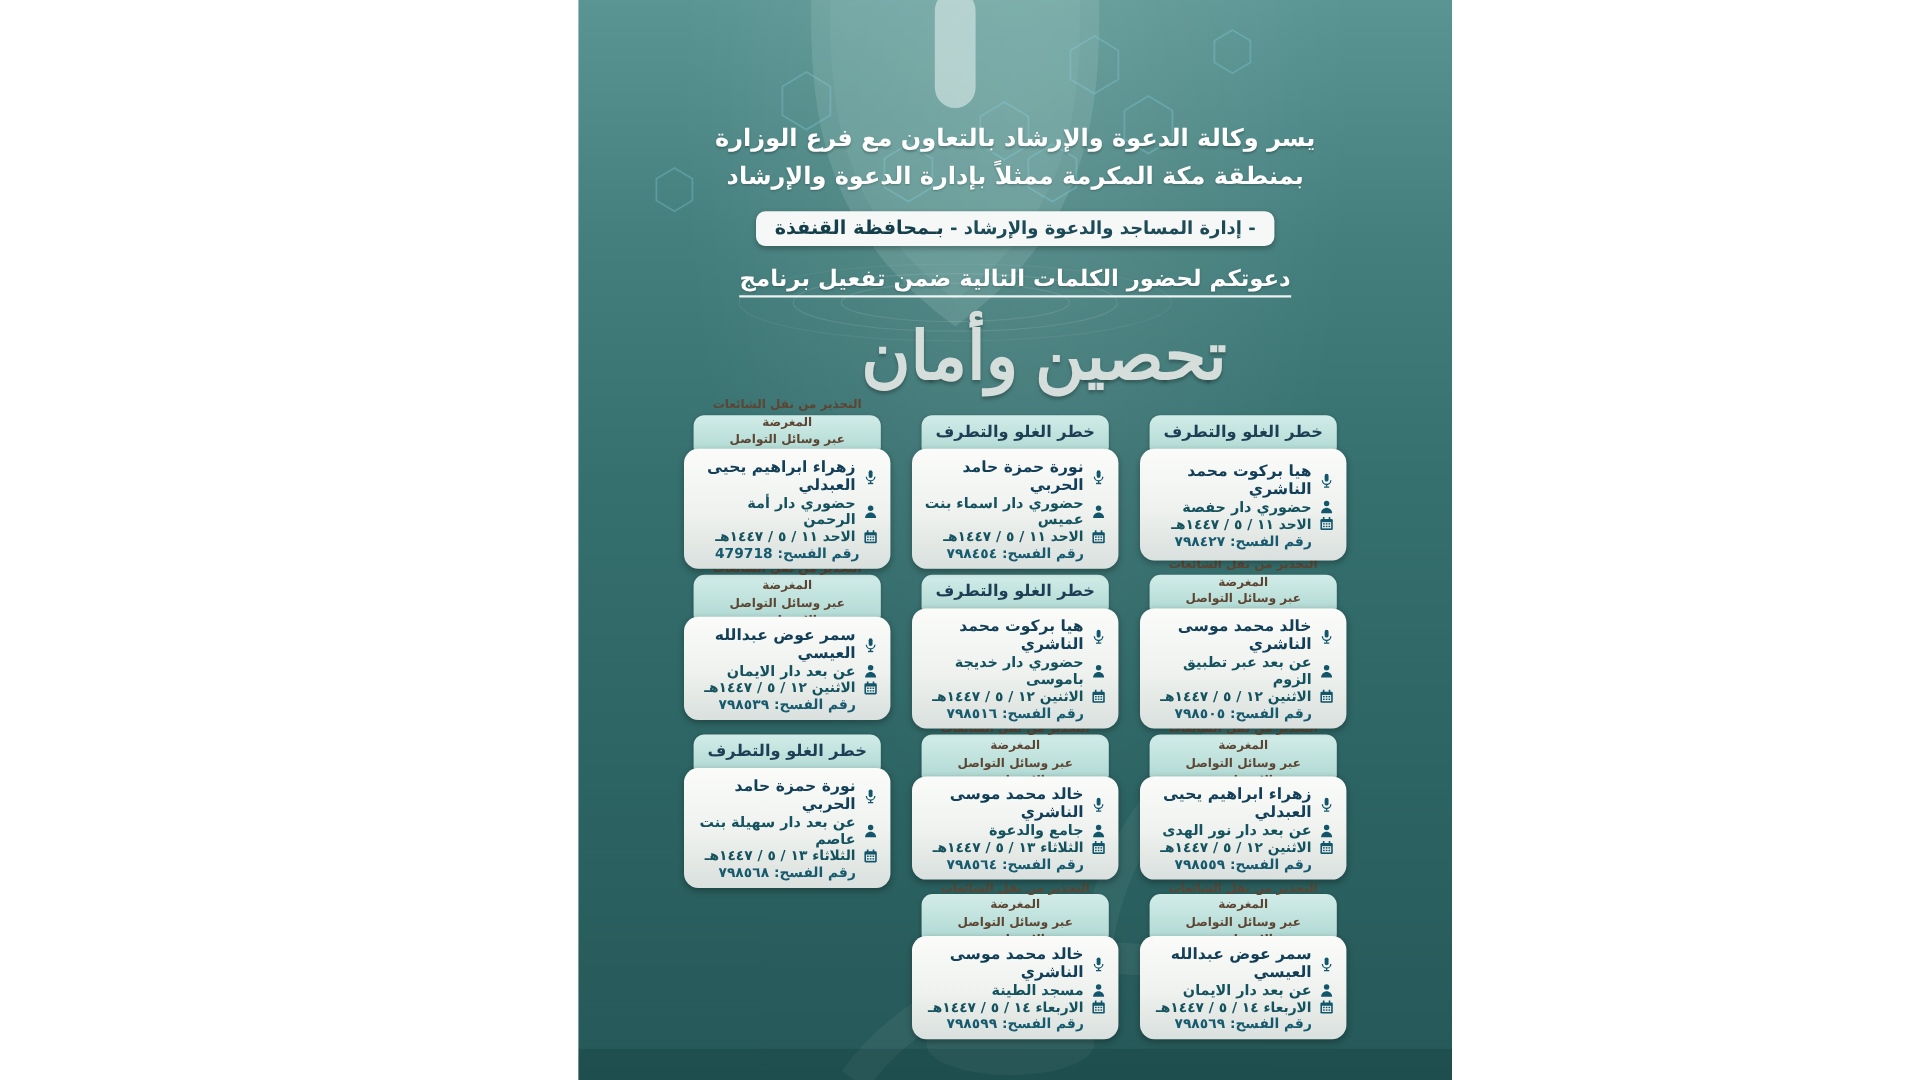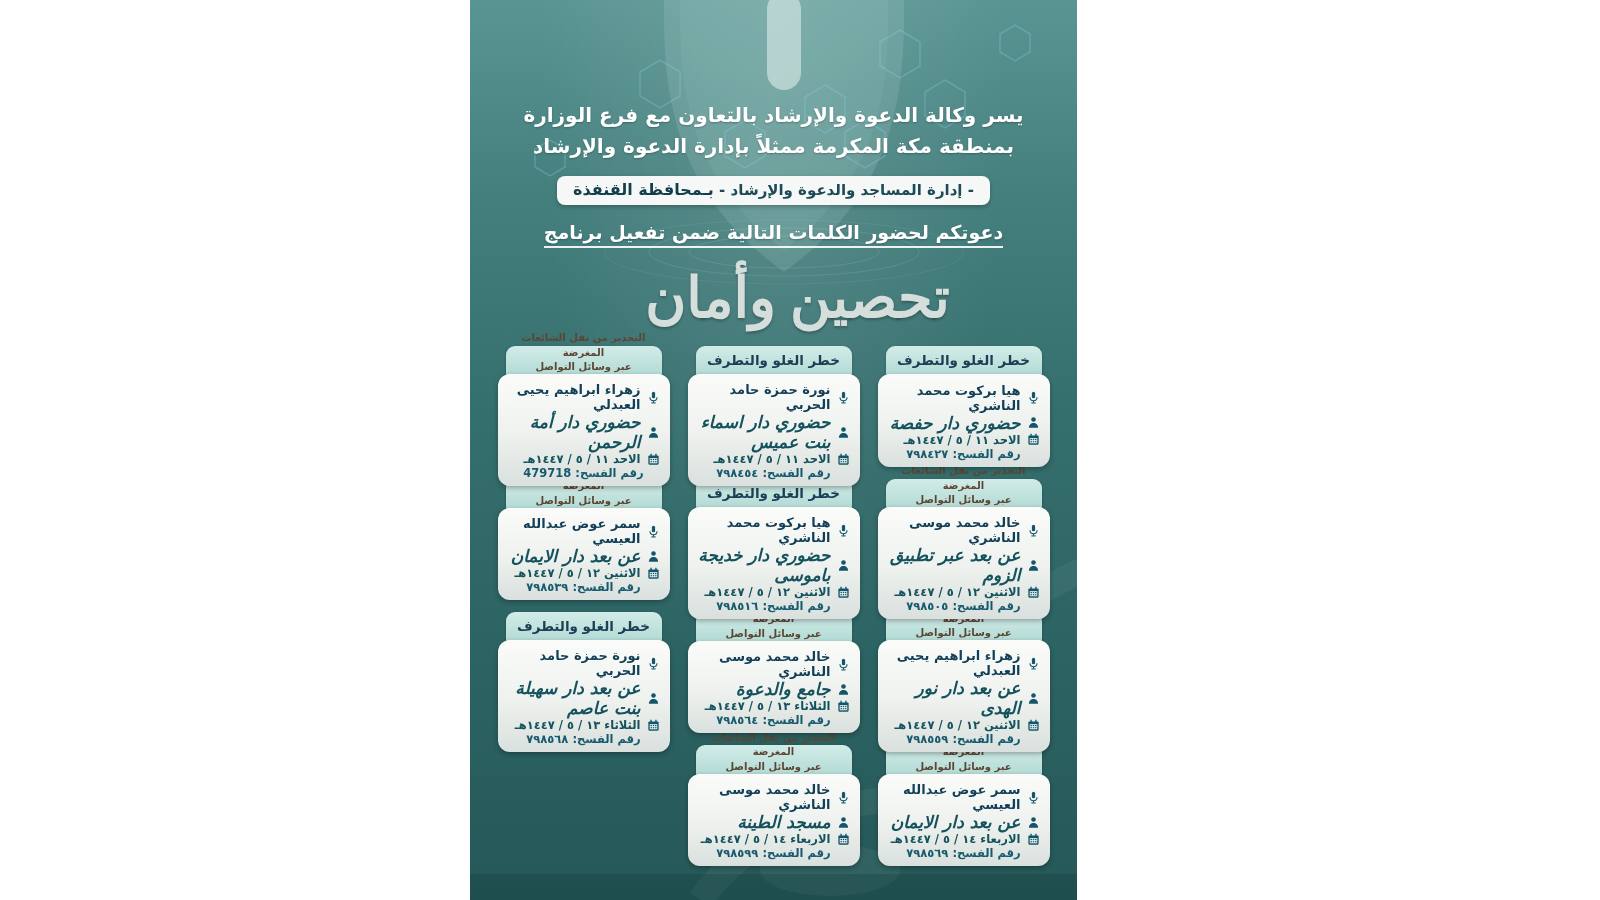--- a/index.html
+++ b/index.html
@@ -4,22 +4,22 @@
 <style>
   html, body {
     margin: 0; padding: 0;
     width: 1600px; height: 900px;
     background: #ffffff;
     overflow: hidden;
     font-family: "DejaVu Sans", "Liberation Sans", sans-serif;
   }
   .stage { position: relative; width: 1600px; height: 900px; }
   .poster {
-    position: absolute; left: 470px; top: 0;
-    width: 607px; height: 900px;
+    position: absolute; left: 482px; top: 0;
+    width: 728px; height: 900px;
     overflow: hidden;
     background:
       radial-gradient(ellipse at 50% 8%, rgba(255,255,255,0.12), rgba(255,255,255,0) 55%),
       linear-gradient(180deg, #5a9593 0%, #447f7d 22%, #356f6e 45%, #2c6463 72%, #265858 100%);
     direction: rtl;
   }
   .poster::after {
     content: ""; position: absolute; left: 0; right: 0; bottom: 0; height: 26px;
     background: rgba(8, 44, 44, 0.22);
   }
@@ -90,21 +90,21 @@
     background: linear-gradient(180deg, #fbfcfa 0%, #eef1ee 55%, #d9e0dd 100%);
     border-radius: 12px;
     box-shadow: 0 2px 5px rgba(0,0,0,0.3);
     padding: 8px 10px 5px;
     display: flex; flex-direction: column; justify-content: center;
   }
   .row-line { display: flex; align-items: center; gap: 6px; }
   .row-line .ic { flex: 0 0 auto; width: 13px; height: 13px; color: #13566b; }
   .row-line .ic svg { width: 13px; height: 13px; display: block; }
   .speaker { color: #123f57; font-weight: 900; font-size: 13px; }
-  .venue   { color: #14525e; font-weight: bold; font-size: 17px; font-style: italic; }
+  .venue   { color: #14525e; font-weight: bold; font-size: 12px; }
   .date    { color: #14525e; font-weight: bold; font-size: 11.5px; }
   .numline { text-align: center; color: #175a6e; font-weight: bold; font-size: 11.5px; padding-bottom: 1px; }
 </style>
 </head>
 <body>
 
 <div class="stage">
   <div class="poster">
 
     <svg class="deco" viewBox="0 0 628 900" xmlns="http://www.w3.org/2000/svg">

